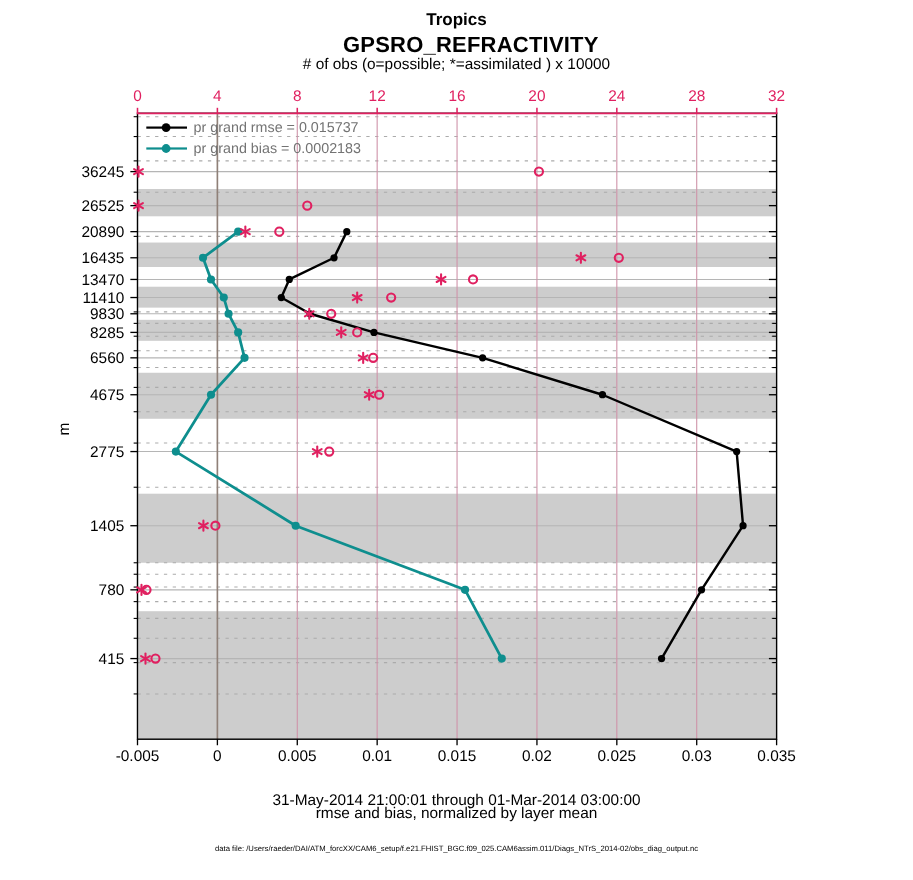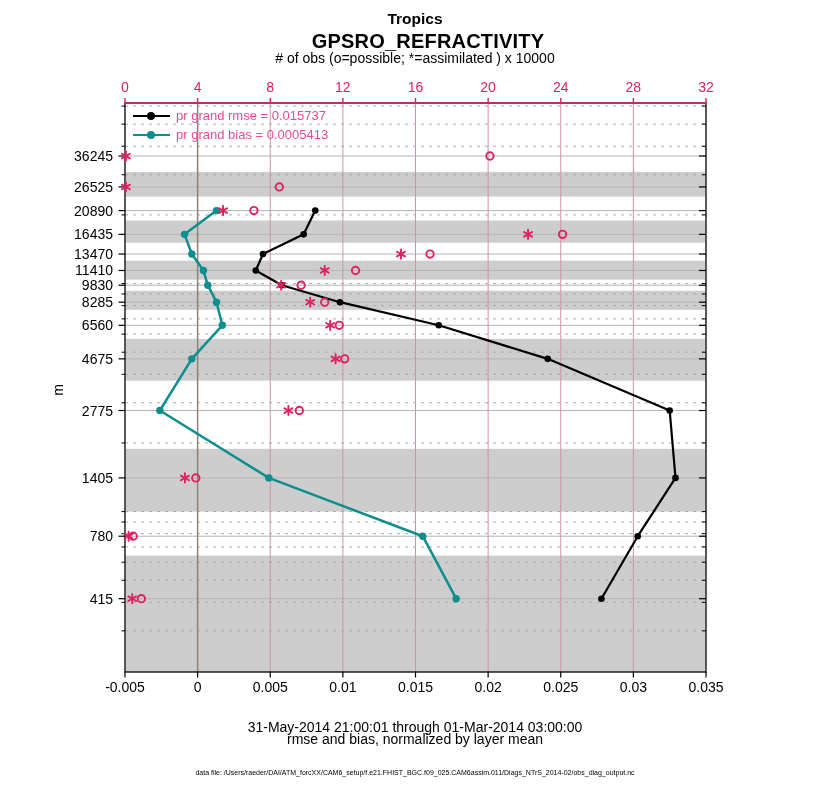--- a/index.html
+++ b/index.html
@@ -14,21 +14,21 @@
   .filelab{top:769px;font-size:7px;color:#222;}
   .ylab{position:absolute;left:52px;top:382px;font-size:14px;color:#000;
         transform:rotate(-90deg);transform-origin:center;}
   svg{position:absolute;left:0;top:0;}
   svg text{font-family:"Liberation Sans", sans-serif;}
   .legend{position:absolute;left:133px;top:106px;}
   .lrow{display:flex;align-items:center;height:19px;}
   .lsample{position:relative;width:37px;height:9px;margin-right:6px;flex:0 0 37px;}
   .lline{position:absolute;left:0;top:3.5px;width:37px;height:2.5px;}
   .ldot{position:absolute;left:14px;top:0.5px;width:8px;height:8px;border-radius:50%;}
-  .ltext{font-size:13px;color:#ec4899;white-space:nowrap;}
+  .ltext{font-size:13px;color:#737373;white-space:nowrap;}
 </style>
 </head>
 <body>
 
 <div class="fig">
 
   <svg id="plot" width="830" height="800">
       <rect x="125.7" y="171.81116338794362" width="579.6" height="24.8221490692286" fill="#cdcdcd"></rect>
       <rect x="125.7" y="220.49988830323878" width="579.6" height="22.23179060960831" fill="#cdcdcd"></rect>
       <rect x="125.7" y="260.65816646867916" width="579.6" height="19.005365233619955" fill="#cdcdcd"></rect>
@@ -329,17 +329,17 @@
           <span class="lline" style="background: rgb(0, 0, 0);"></span>
           <span class="ldot" style="background: rgb(0, 0, 0);"></span>
         </span>
       <span class="ltext">pr grand rmse = 0.015737</span>
     </div>
     <div class="lrow">
       <span class="lsample">
           <span class="lline" style="background: rgb(14, 142, 142);"></span>
           <span class="ldot" style="background: rgb(14, 142, 142);"></span>
         </span>
-      <span class="ltext">pr grand bias = 0.0005413</span>
+      <span class="ltext">pr grand bias = 0.0002183</span>
     </div>
   </div>
 
 </div>
 
 </body></html>

